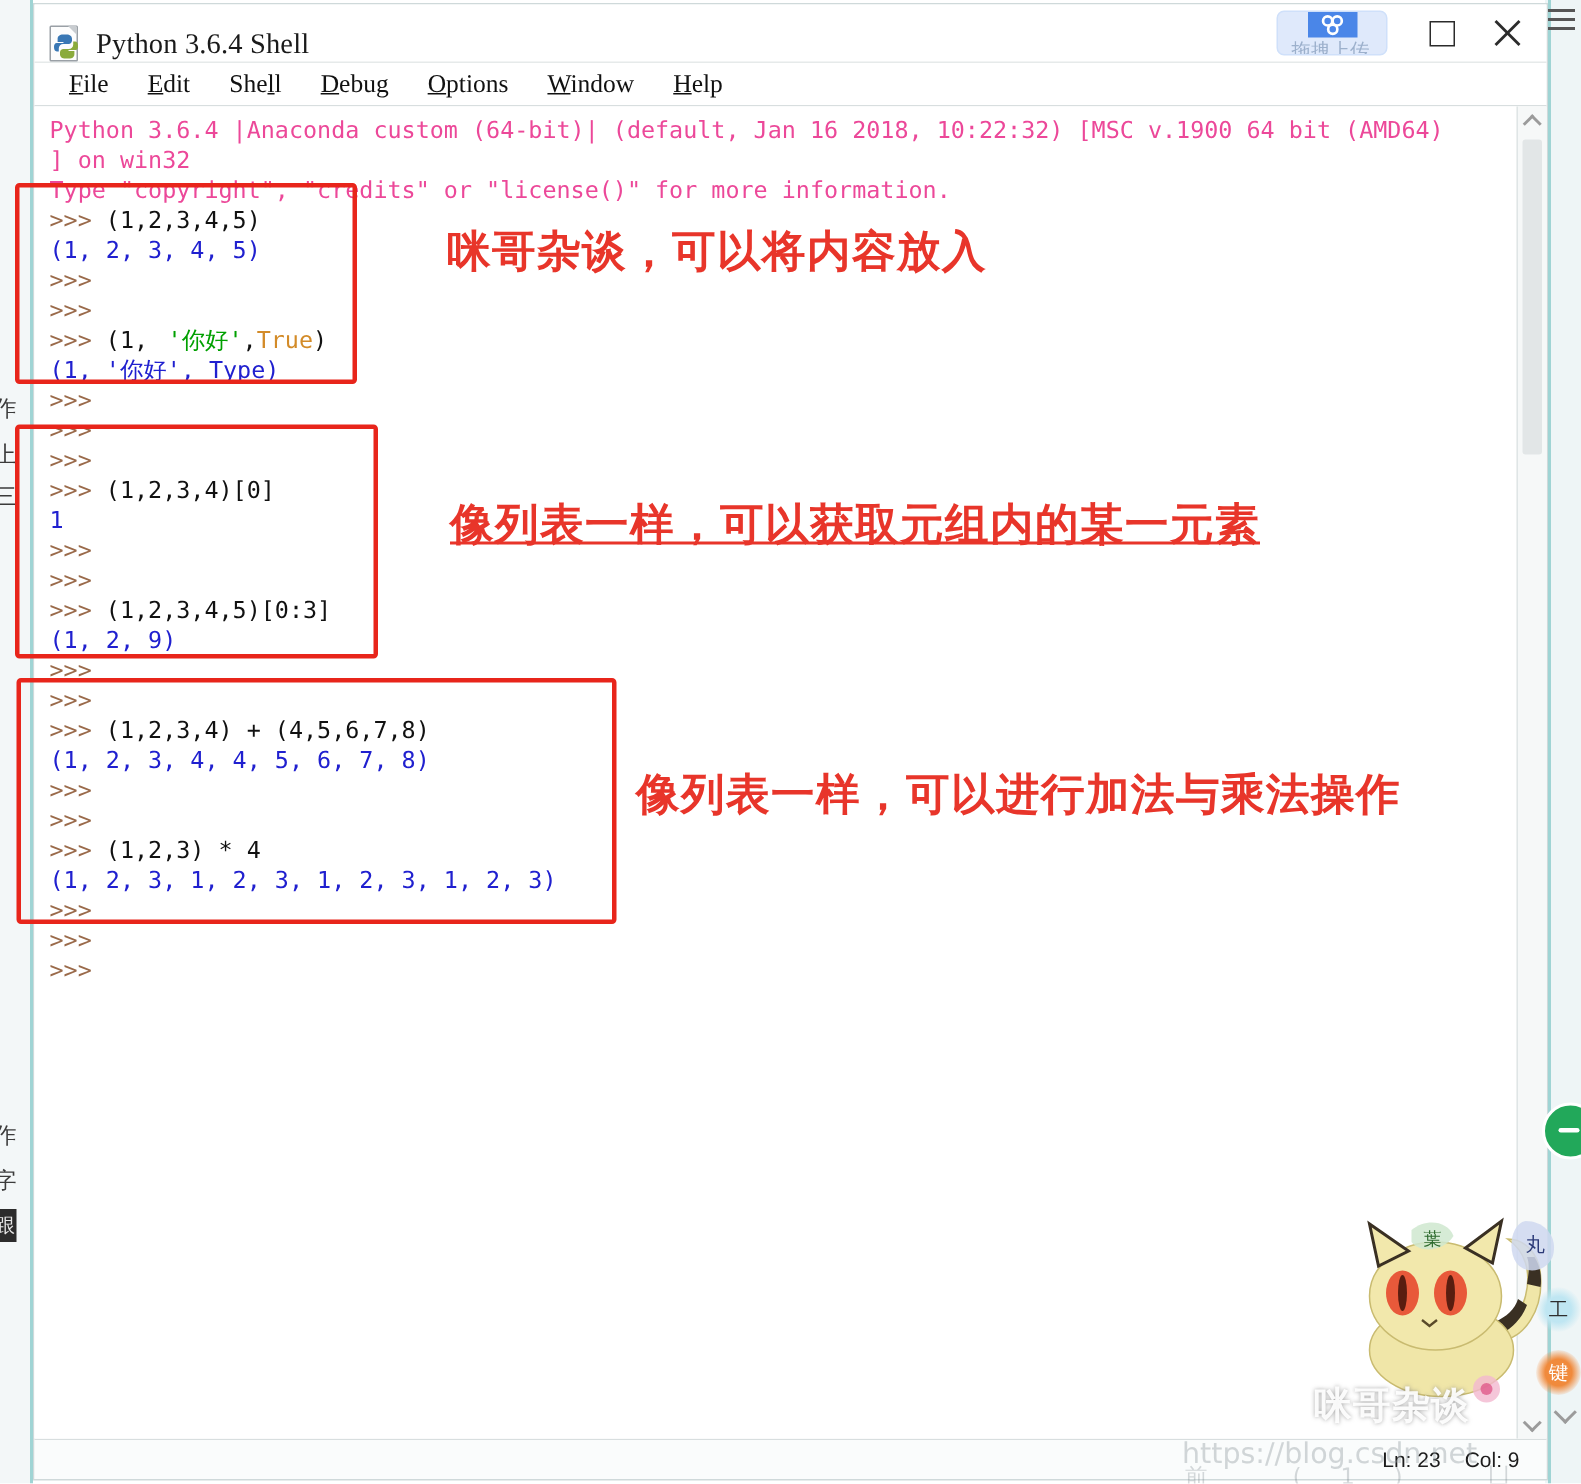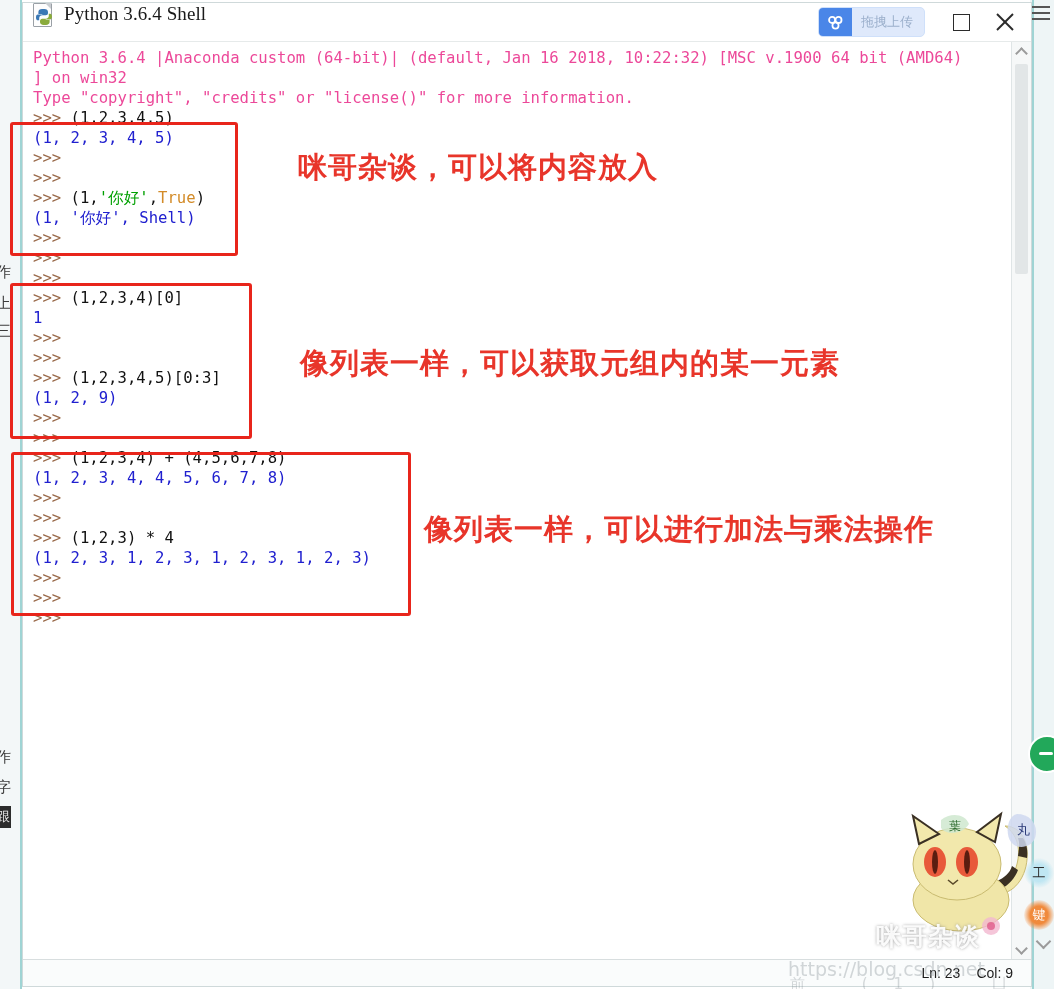--- a/index.html
+++ b/index.html
@@ -47,21 +47,21 @@
     left: 22px; top: 2px;
     width: 1010px; height: 985px;
     background: #ffffff;
     border: 1px solid #cfd9da;
     box-sizing: border-box;
     display: flex; flex-direction: column;
   }
   .titlebar {
     height: 38px; flex: 0 0 38px;
     background: #ffffff;
-    display: flex; align-items: flex-start;
+    display: flex; align-items: flex-end;
     padding-left: 10px;
     position: relative;
     border-bottom: 1px solid #e6eaea;
   }
   .py-icon {
     width: 22px; height: 24px; position: relative; margin-right: 9px;
     flex: 0 0 auto;
   }
   .py-icon .page {
     position: absolute; left: 0; top: 0; width: 17px; height: 22px;
@@ -84,20 +84,21 @@
     position: absolute; right: 4px; top: 0; height: 38px;
     display: flex; align-items: center; gap: 0;
   }
   .upload-pill {
     display: flex; align-items: center;
     height: 28px; border-radius: 5px;
     background: #dfe9fb;
     margin-right: 14px;
     overflow: hidden;
     border: 1px solid #cfe0fa;
+    flex-direction: column;
   }
   .upload-pill .ic {
     width: 33px; height: 28px; background: #4a86e8;
     display: flex; align-items: center; justify-content: center;
   }
   .upload-pill .lbl {
     font-family: "DejaVu Sans", sans-serif;
     font-size: 13px; color: #9cb0cc;
     padding: 0 11px 0 9px;
     white-space: nowrap;
@@ -143,21 +144,21 @@
     margin: 0;
     font-family: "DejaVu Sans Mono", monospace;
     font-size: 15.6px;
     line-height: 20px;
     color: #111111;
     white-space: pre;
     letter-spacing: 0px;
   }
   .ps   { color: #9a6a4a; }   
   .out  { color: #2020cf; margin-top: 32px; }   
-  .str  { color: #00a000; }   
+  .str  { color: #00a000; margin-left: 13px; }   
   .kw   { color: #d38b28; text-align: right; }   
   .hdr  { color: #ec4899; }
 
   
   .vscroll {
     flex: 0 0 19px; width: 19px;
     background: #f6f8f8;
     border-left: 1px solid #dfe5e6;
     position: relative;
   }
@@ -315,32 +316,41 @@
       </div>
       <div class="winbtn">
         <svg width="24" height="24" viewBox="0 0 24 24">
           <line x1="4" y1="4" x2="20" y2="20" stroke="#2b2b2b" stroke-width="1.9"></line>
           <line x1="20" y1="4" x2="4" y2="20" stroke="#2b2b2b" stroke-width="1.9"></line>
         </svg>
       </div>
     </div>
   </div>
 
+  <div class="menubar">
+    <span class="menuitem"><u>F</u><span>ile</span></span>
+    <span class="menuitem"><u>E</u>dit</span>
+    <span class="menuitem">She<u>l</u>l</span>
+    <span class="menuitem"><u>D</u>ebug</span>
+    <span class="menuitem"><u>O</u>ptions</span>
+    <span class="menuitem"><u>W</u>indow</span>
+    <span class="menuitem"><u>H</u>elp</span>
+  </div>
 
   <div class="textwrap">
     <div class="codearea">
 <pre class="code"><span class="hdr">Python 3.6.4 |Anaconda custom (64-bit)| (default, Jan 16 2018, 10:22:32) [MSC v.1900 64 bit (AMD64)</span>
 <span class="hdr">] on win32</span>
 <span class="hdr">Type "copyright", "credits" or "license()" for more information.</span>
 <span class="ps">&gt;&gt;&gt;</span> <span>(1,2,3,4,5)</span>
 <span class="out">(1, 2, 3, 4, 5)</span>
 <span class="ps">&gt;&gt;&gt;</span>
 <span class="ps">&gt;&gt;&gt;</span>
 <span class="ps">&gt;&gt;&gt;</span> <span>(1,</span><span class="str">'你好'</span><span>,</span><span class="kw">True</span><span>)</span>
-<span class="out">(1, '你好', Shell)</span>
+<span class="out">(1, '你好', Type)</span>
 <span class="ps">&gt;&gt;&gt;</span>
 <span class="ps">&gt;&gt;&gt;</span>
 <span class="ps">&gt;&gt;&gt;</span>
 <span class="ps">&gt;&gt;&gt;</span> <span>(1,2,3,4)[0]</span>
 <span class="out">1</span>
 <span class="ps">&gt;&gt;&gt;</span>
 <span class="ps">&gt;&gt;&gt;</span>
 <span class="ps">&gt;&gt;&gt;</span> <span>(1,2,3,4,5)[0:3]</span>
 <span class="out">(1, 2, 9)</span>
 <span class="ps">&gt;&gt;&gt;</span>
@@ -371,21 +381,21 @@
     <span>Ln: 23</span>
     <span>Col: 9</span>
   </div>
 </div>
 
 <div class="redbox" style="left:10px;  top:122px; width:222px; height:128px;"></div>
 <div class="redbox" style="left:10px;  top:283px; width:236px; height:150px;"></div>
 <div class="redbox" style="left:11px;  top:452px; width:394px; height:158px;"></div>
 
 <div class="annot" style="left:298px; top:148px;">咪哥杂谈，可以将内容放入</div>
-<div class="annot" style="left:300px; top:344px;">像列表一样，可以获取元组内的某一元素</div>
+<div class="annot" style="left:300px; top:330px;text-decoration:underline;">像列表一样，可以获取元组内的某一元素</div>
 <div class="annot" style="left:424px; top:510px;font-family:Liberation Mono, monospace;">像列表一样，可以进行加法与乘法操作</div>
 
 <div class="hamburger">
     <i></i>
     <i></i>
     <i></i>
   </div>
 <div class="green-dot"></div>
 <div class="edge-ic blue" style="top:858px">工</div>
 <div class="edge-ic orange" style="top:900px">键</div>

